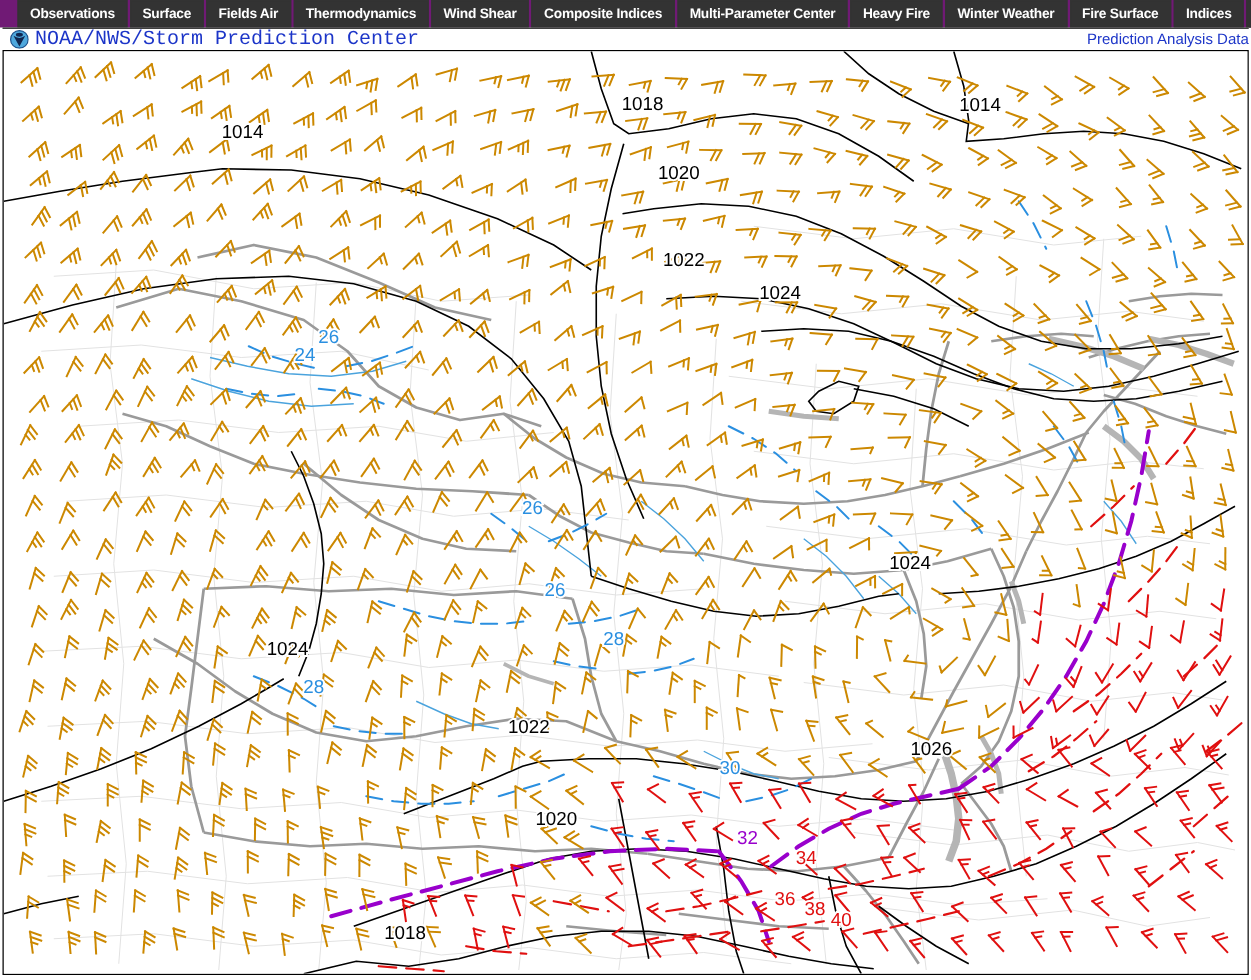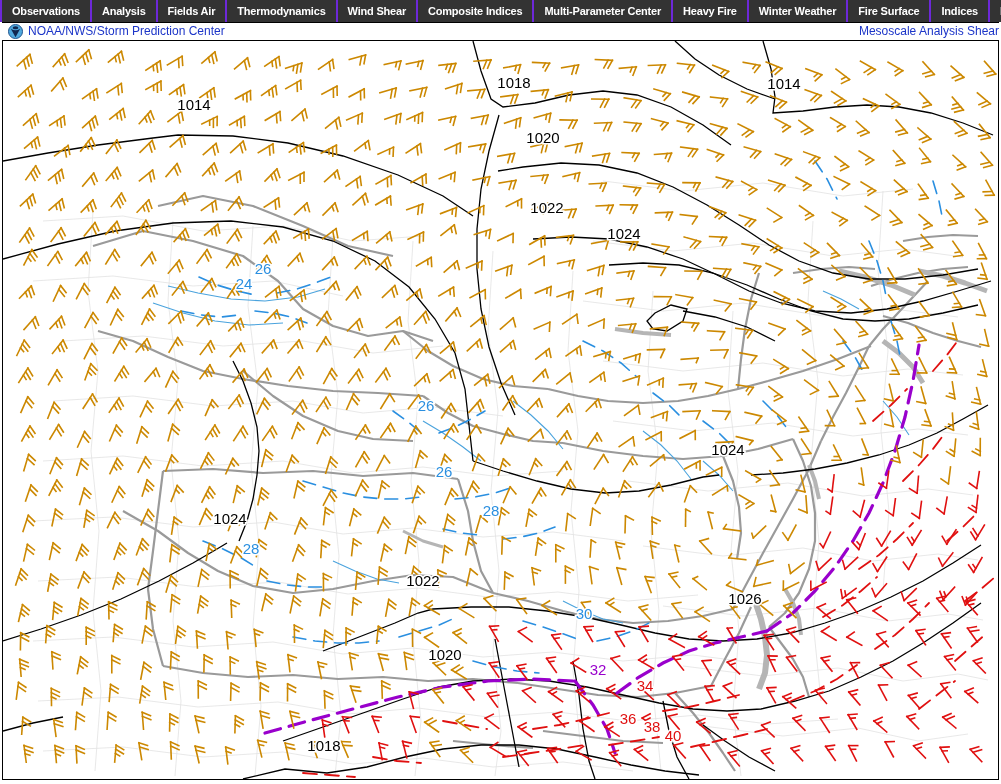--- a/index.html
+++ b/index.html
@@ -1,22 +1,23 @@
 <!DOCTYPE html>
 <html><head>
 <meta charset="utf-8">
 <style>
   html,body{margin:0;padding:0;background:#fff;}
   body{width:1001px;height:784px;overflow:hidden;font-family:"Liberation Sans",sans-serif;}
 
   
   #tabbar{
-    height:22px;width:1001px;background:#6d28d9;
+    height:22px;width:1001px;background:#701a75;
     display:flex;align-items:stretch;gap:2px;
     box-sizing:border-box;
+    padding-left:12px;
   }
   .tab{
     background:#333333;color:#ffffff;
     font-size:11px;font-weight:bold;
     display:flex;align-items:center;justify-content:center;
     padding:0 9px;white-space:nowrap;
     letter-spacing:-0.2px;
     border:1px solid #333333;
     box-sizing:border-box;
     cursor:pointer;
@@ -28,21 +29,21 @@
     position:relative;height:18px;width:997px;margin-left:2px;
     border-top:1px solid #000;
     background:#fff;
     box-sizing:border-box;
   }
   #noaa-logo{
     position:absolute;left:6px;top:1px;width:15px;height:15px;
   }
   #orgtitle{
     position:absolute;left:26px;top:1px;
-    font-size:12px;color:#1c35c8;font-family:Liberation Sans, sans-serif;
+    font-size:16px;color:#1c35c8;font-family:Liberation Mono, monospace;
     line-height:15px;white-space:nowrap;
   }
   #mesotitle{
     position:absolute;right:0px;top:1px;
     font-size:12px;color:#1c35c8;font-family:"Liberation Sans",sans-serif;
     line-height:15px;white-space:nowrap;
   }
 
   
   #mapwrap{
@@ -54,42 +55,42 @@
     box-sizing:border-box;
     overflow:hidden;
   }
   #mapsvg{display:block;width:995px;height:738px;}
 </style>
 </head>
 <body>
 
 <div id="tabbar">
     <div class="tab">Observations</div>
-    <div class="tab">Analysis</div>
+    <div class="tab">Surface</div>
     <div class="tab">Fields Air</div>
     <div class="tab">Thermodynamics</div>
     <div class="tab">Wind Shear</div>
     <div class="tab">Composite Indices</div>
     <div class="tab">Multi-Parameter Center</div>
     <div class="tab">Heavy Fire</div>
     <div class="tab">Winter Weather</div>
     <div class="tab">Fire Surface</div>
     <div class="tab">Indices</div>
     <div class="tab">Beta</div>
   </div>
 
 <div id="headerstrip">
   <svg id="noaa-logo" viewBox="0 0 32 32">
     <circle cx="16" cy="16" r="15" fill="#4fa8dd"></circle>
     <circle cx="16" cy="16" r="15" fill="none" stroke="#1b4f8a" stroke-width="2"></circle>
     <path d="M6 10 L16 28 L26 10 Q16 17 6 10 Z" fill="#10264f"></path>
     <ellipse cx="16" cy="8" rx="6" ry="3.4" fill="#10264f"></ellipse>
   </svg>
   <div id="orgtitle">NOAA/NWS/Storm Prediction Center</div>
-  <div id="mesotitle">Mesoscale Analysis Shear</div>
+  <div id="mesotitle">Prediction Analysis Data</div>
 </div>
 
 <div id="mapwrap">
   <svg id="mapsvg" viewBox="0 0 995 738">
     <defs>
 
       <g id="barb-std"></g>
     </defs>
 
     <rect x="0" y="0" width="995" height="738" fill="#ffffff"></rect>

